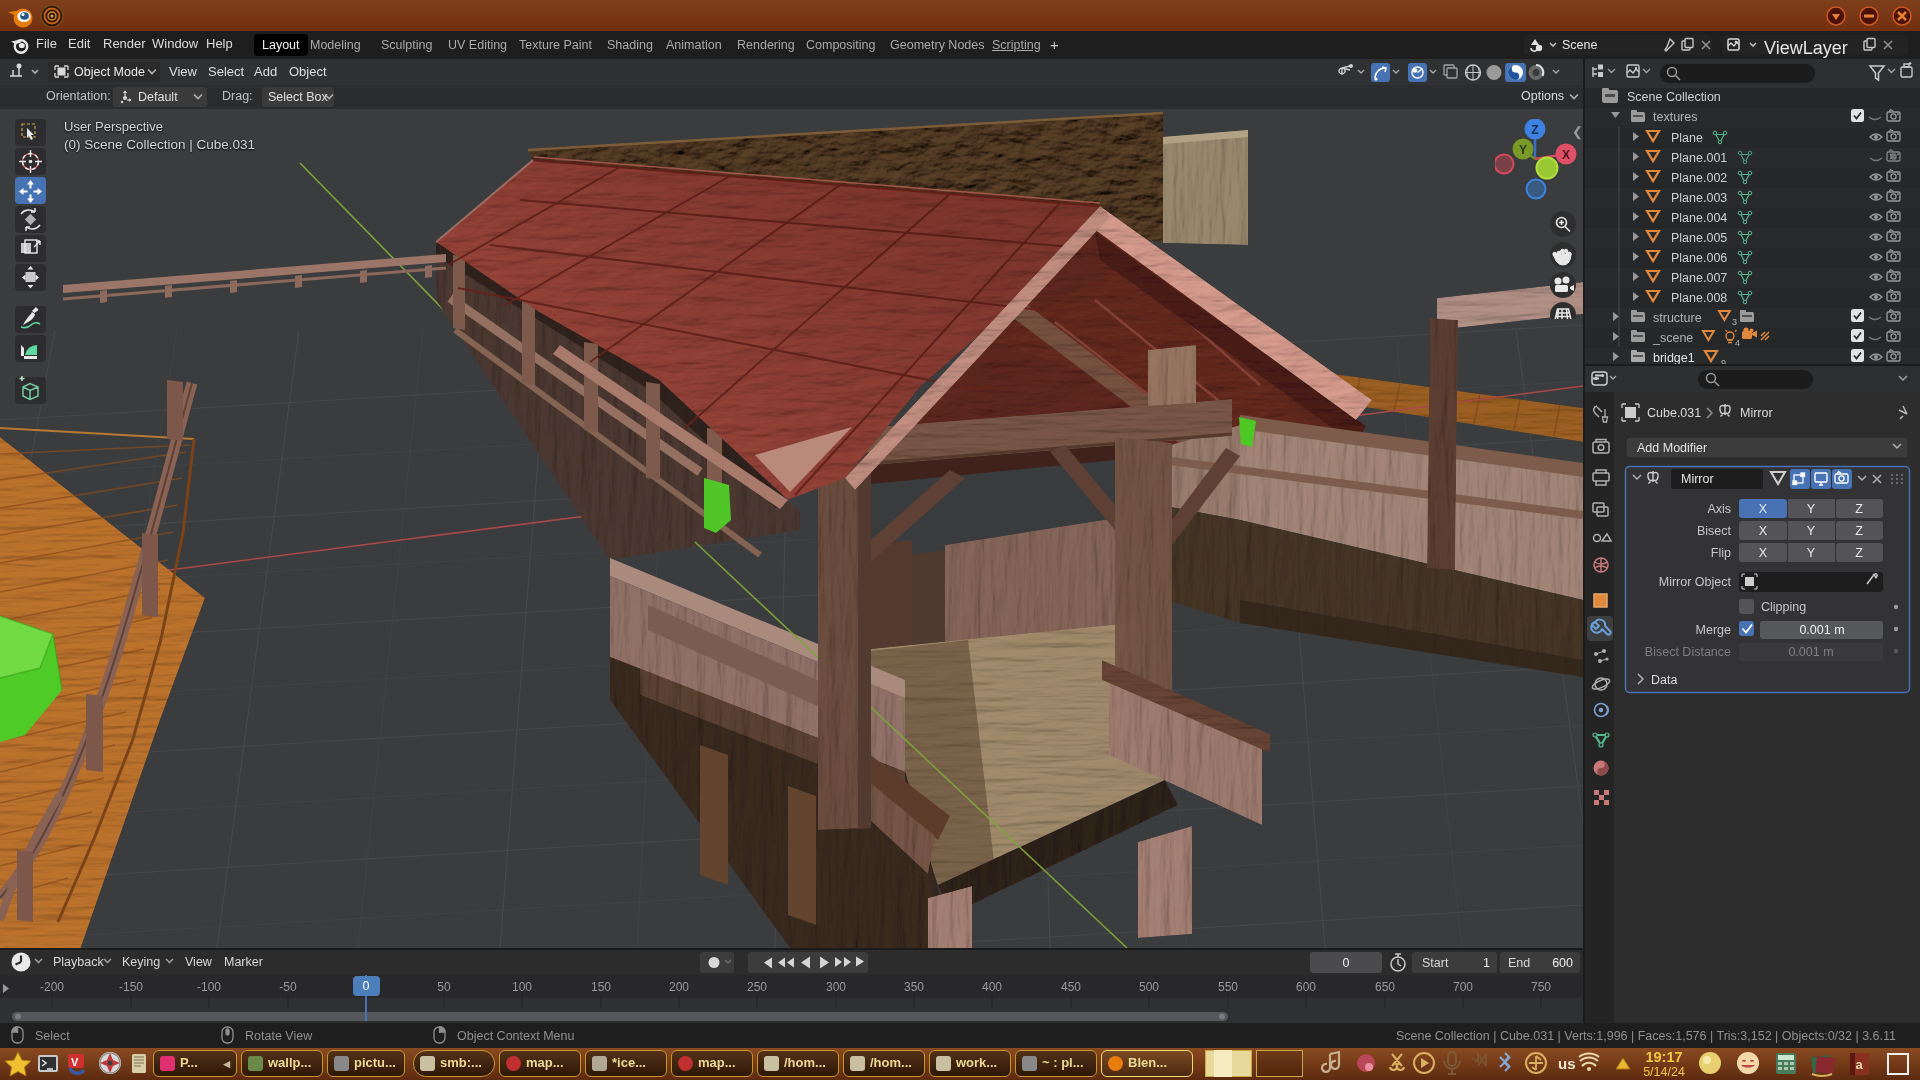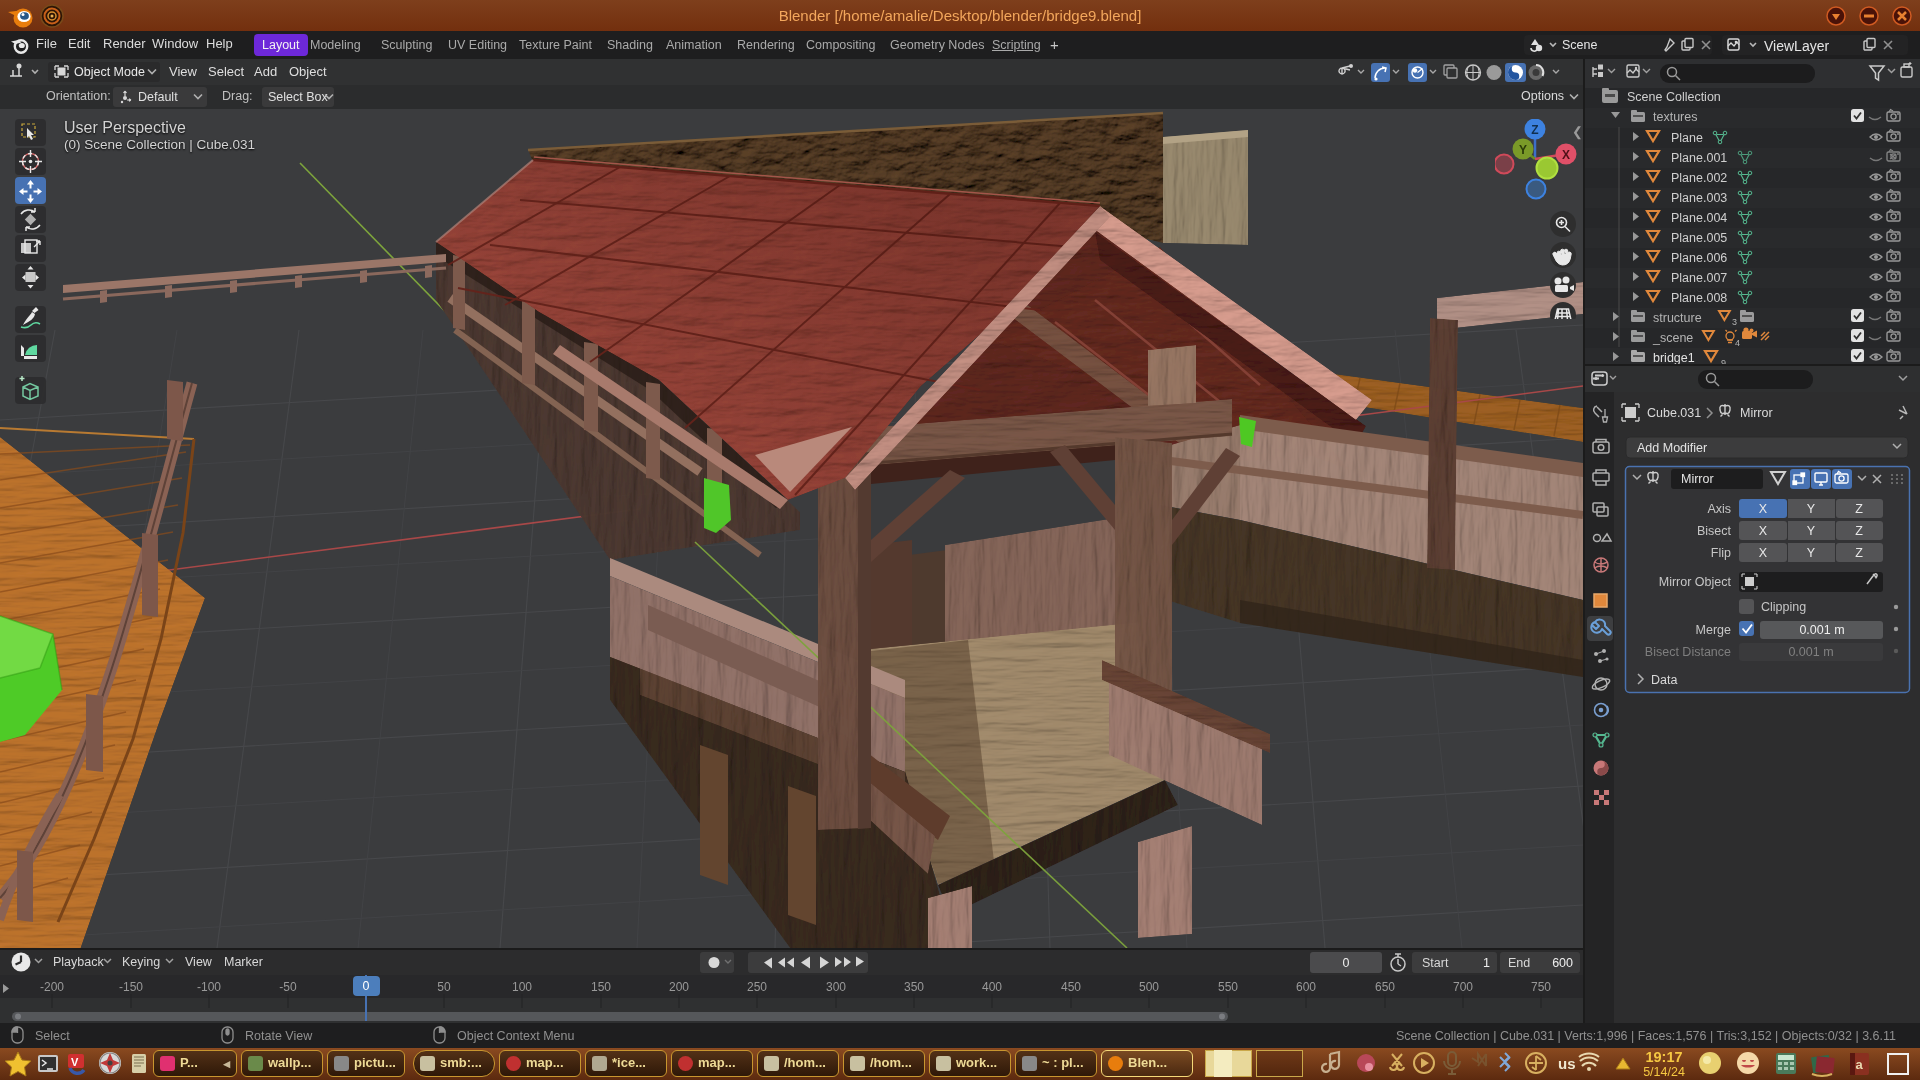--- a/index.html
+++ b/index.html
@@ -6,21 +6,21 @@
 #root{position:relative;width:1920px;height:1080px;background:#1b1b1b;}
 .abs{position:absolute}
 
 #titlebar{left:0;top:0;width:1920px;height:31px;background:linear-gradient(#7e3f1c,#732f0e);}
 #title-text{width:100%;top:7px;text-align:center;color:#f3a75c;font-size:15px;}
 
 #menubar{left:0;top:31px;width:1920px;height:28px;background:#1e1e1f;color:#d6d6d6;}
 .mitem{font-size:13px;}
 .mitem{top:5px;color:#dcdcdc}
 .tab{top:34px;height:22px;line-height:22px;padding:0 8px;color:#aaa;border-radius:4px;font-size:12.5px;}
-.tab.active{background:#6d28d9;color:#f2f2f2;}
+.tab.active{background:#000000;color:#f2f2f2;}
 
 #toolhead{left:0;top:59px;width:1583px;height:26px;background:#303132;}
 #toolhead2{left:0;top:85px;width:1583px;height:24px;background:#2b2c2d;}
 .hbtn{height:20px;line-height:20px;background:#2a2a2b;border-radius:3px;color:#e0e0e0;font-size:12.5px;padding:0 6px;}
 .htext{color:#dedede;font-size:13px;}
 .hlabel{color:#c0c0c0;font-size:12.5px;}
 
 #outliner{left:1585px;top:59px;width:335px;height:305px;background:#262729;}
 #props{left:1585px;top:366px;width:335px;height:657px;background:#2d2d2e;}
 
@@ -31,21 +31,20 @@
 #taskbar{left:0;top:1048px;width:1920px;height:32px;background:linear-gradient(#8a4a20,#5c2a0f);}
 .tbtn{position:absolute;top:1050px;height:27px;border-radius:6px;border:1.5px solid #c8962f;background:linear-gradient(#533117,#2e1808);color:#eeda96;font-weight:bold;font-size:13px;line-height:24px;}
 .tbtn .ti{position:absolute;left:6px;top:5px;width:15px;height:15px;border-radius:3px;}
 .tbtn .tt{position:absolute;left:26px;top:0px;}
 svg{display:block}
 </style></head>
 <body>
 <div id="root">
 
 <div class="abs" id="titlebar"></div>
-<div class="abs" id="title-text">Blender [/home/amalie/Desktop/blender/bridge9.blend]</div>
 <svg class="abs" style="left:6px;top:2px" width="120" height="28" viewBox="0 0 120 28">
   <path d="M2 10 L14 8.5 L18 12 L9 13.5 Z" fill="#e87d0d"></path>
       <circle cx="17" cy="16" r="9.5" fill="#e87d0d"></circle>
       <ellipse cx="18" cy="14.5" rx="6.6" ry="5.6" fill="#fff"></ellipse>
       <ellipse cx="18.5" cy="14" rx="4.4" ry="3.8" fill="#265787"></ellipse>
       <circle cx="17" cy="12.5" r="1.5" fill="#fff"></circle>
   <circle cx="46" cy="14" r="11" fill="#2c1506" stroke="#7a4a1a" stroke-width="1.5"></circle>
       <circle cx="46" cy="14" r="7.5" fill="none" stroke="#c8601a" stroke-width="2"></circle>
       <circle cx="46" cy="14" r="4" fill="none" stroke="#d89030" stroke-width="1.5"></circle>
       <circle cx="46" cy="14" r="1.5" fill="#e8b050"></circle>
@@ -97,21 +96,21 @@
       <rect x="23" y="1.5" width="8" height="9" rx="1" fill="#232324" stroke="#c8c8c8" stroke-width="1.4"></rect>
       <path d="M40 4 l8 8 M48 4 l-8 8" stroke="#909090" stroke-width="1.6"></path>
     </svg>
 <div class="abs" style="left:1722px;top:35px;width:186px;height:20px;background:#232324;border-radius:4px;"></div>
 <svg class="abs" style="left:1726px;top:37px" width="34" height="16" viewBox="0 0 34 16">
       <rect x="2" y="2" width="11" height="11" rx="1.5" fill="none" stroke="#d8d8d8" stroke-width="1.5"></rect>
       <path d="M2 9 l3-3 3 3 3-4 2 3" fill="none" stroke="#d8d8d8" stroke-width="1.3"></path>
       <circle cx="10" cy="5" r="1.3" fill="#d8d8d8"></circle>
       <path d="M24 6 l3 3 3-3" fill="none" stroke="#b8b8b8" stroke-width="1.6"></path>
     </svg>
-<div class="abs" style="left:1764px;top:38px;color:#e5e5e5;font-size:14px;">ViewLayer</div>
+<div class="abs" style="left:1764px;top:38px;color:#e5e5e5;font-size:18px;">ViewLayer</div>
 <svg class="abs" style="left:1860px;top:37px" width="50" height="16" viewBox="0 0 50 16">
       <rect x="4" y="4" width="8" height="9" rx="1" fill="none" stroke="#c8c8c8" stroke-width="1.4"></rect>
       <rect x="7" y="1.5" width="8" height="9" rx="1" fill="#232324" stroke="#c8c8c8" stroke-width="1.4"></rect>
       <path d="M24 4 l8 8 M32 4 l-8 8" stroke="#909090" stroke-width="1.6"></path>
     </svg>
 
 <svg class="abs" id="scene" style="left:0;top:109px" width="1583" height="839" viewBox="0 109 1583 839">
 <defs>
 <filter id="fwood" x="-5%" y="-5%" width="110%" height="110%">
           <feTurbulence type="fractalNoise" baseFrequency="0.012 0.11" numOctaves="4" seed="11" result="n"></feTurbulence>
@@ -335,21 +334,21 @@
 <polygon points="167,380 183,382 183,441 167,439" fill="#7d574a"></polygon>
 <polygon points="142,533 158,535 158,617 142,615" fill="#7d574a"></polygon>
 <polygon points="86,694 103,696 103,772 86,770" fill="#7d574a"></polygon>
 <polygon points="17,850 33,852 33,922 17,920" fill="#7d574a"></polygon>
 
 <polygon points="0,616 53,634 62,690 25,735 0,742" fill="#4ecb27"></polygon>
 <polygon points="0,616 53,634 40,668 0,678" fill="#72da44"></polygon>
 <path d="M0 616 L53 634 62 690 M40 668 L0 678 M53 634 L40 668" fill="none" stroke="#2f9a12" stroke-width="1.5" opacity="0.5"></path>
 </svg>
 
-<div class="abs" style="left:64px;top:119px;color:#d4d4d4;font-size:16px;text-shadow:0 1px 2px #000;">User Perspective</div>
+<div class="abs" style="left:64px;top:119px;color:#d4d4d4;font-size:13px;text-shadow:0 1px 2px #000;">User Perspective</div>
 <div class="abs" style="left:64px;top:137px;color:#d4d4d4;font-size:13.5px;text-shadow:0 1px 2px #000;">(0) Scene Collection | Cube.031</div>
 
 <svg class="abs" style="left:15px;top:119px" width="33" height="330" viewBox="0 0 33 330">
 <g fill="#2d2d2e" fill-opacity="0.92">
         <rect x="0" y="0" width="31" height="27" rx="4"></rect>
         <rect x="0" y="29" width="31" height="27" rx="4"></rect>
         <rect x="0" y="87" width="31" height="27" rx="4"></rect>
         <rect x="0" y="116" width="31" height="27" rx="4"></rect>
         <rect x="0" y="145" width="31" height="27" rx="4"></rect>
         <rect x="0" y="187" width="31" height="27" rx="4"></rect>

